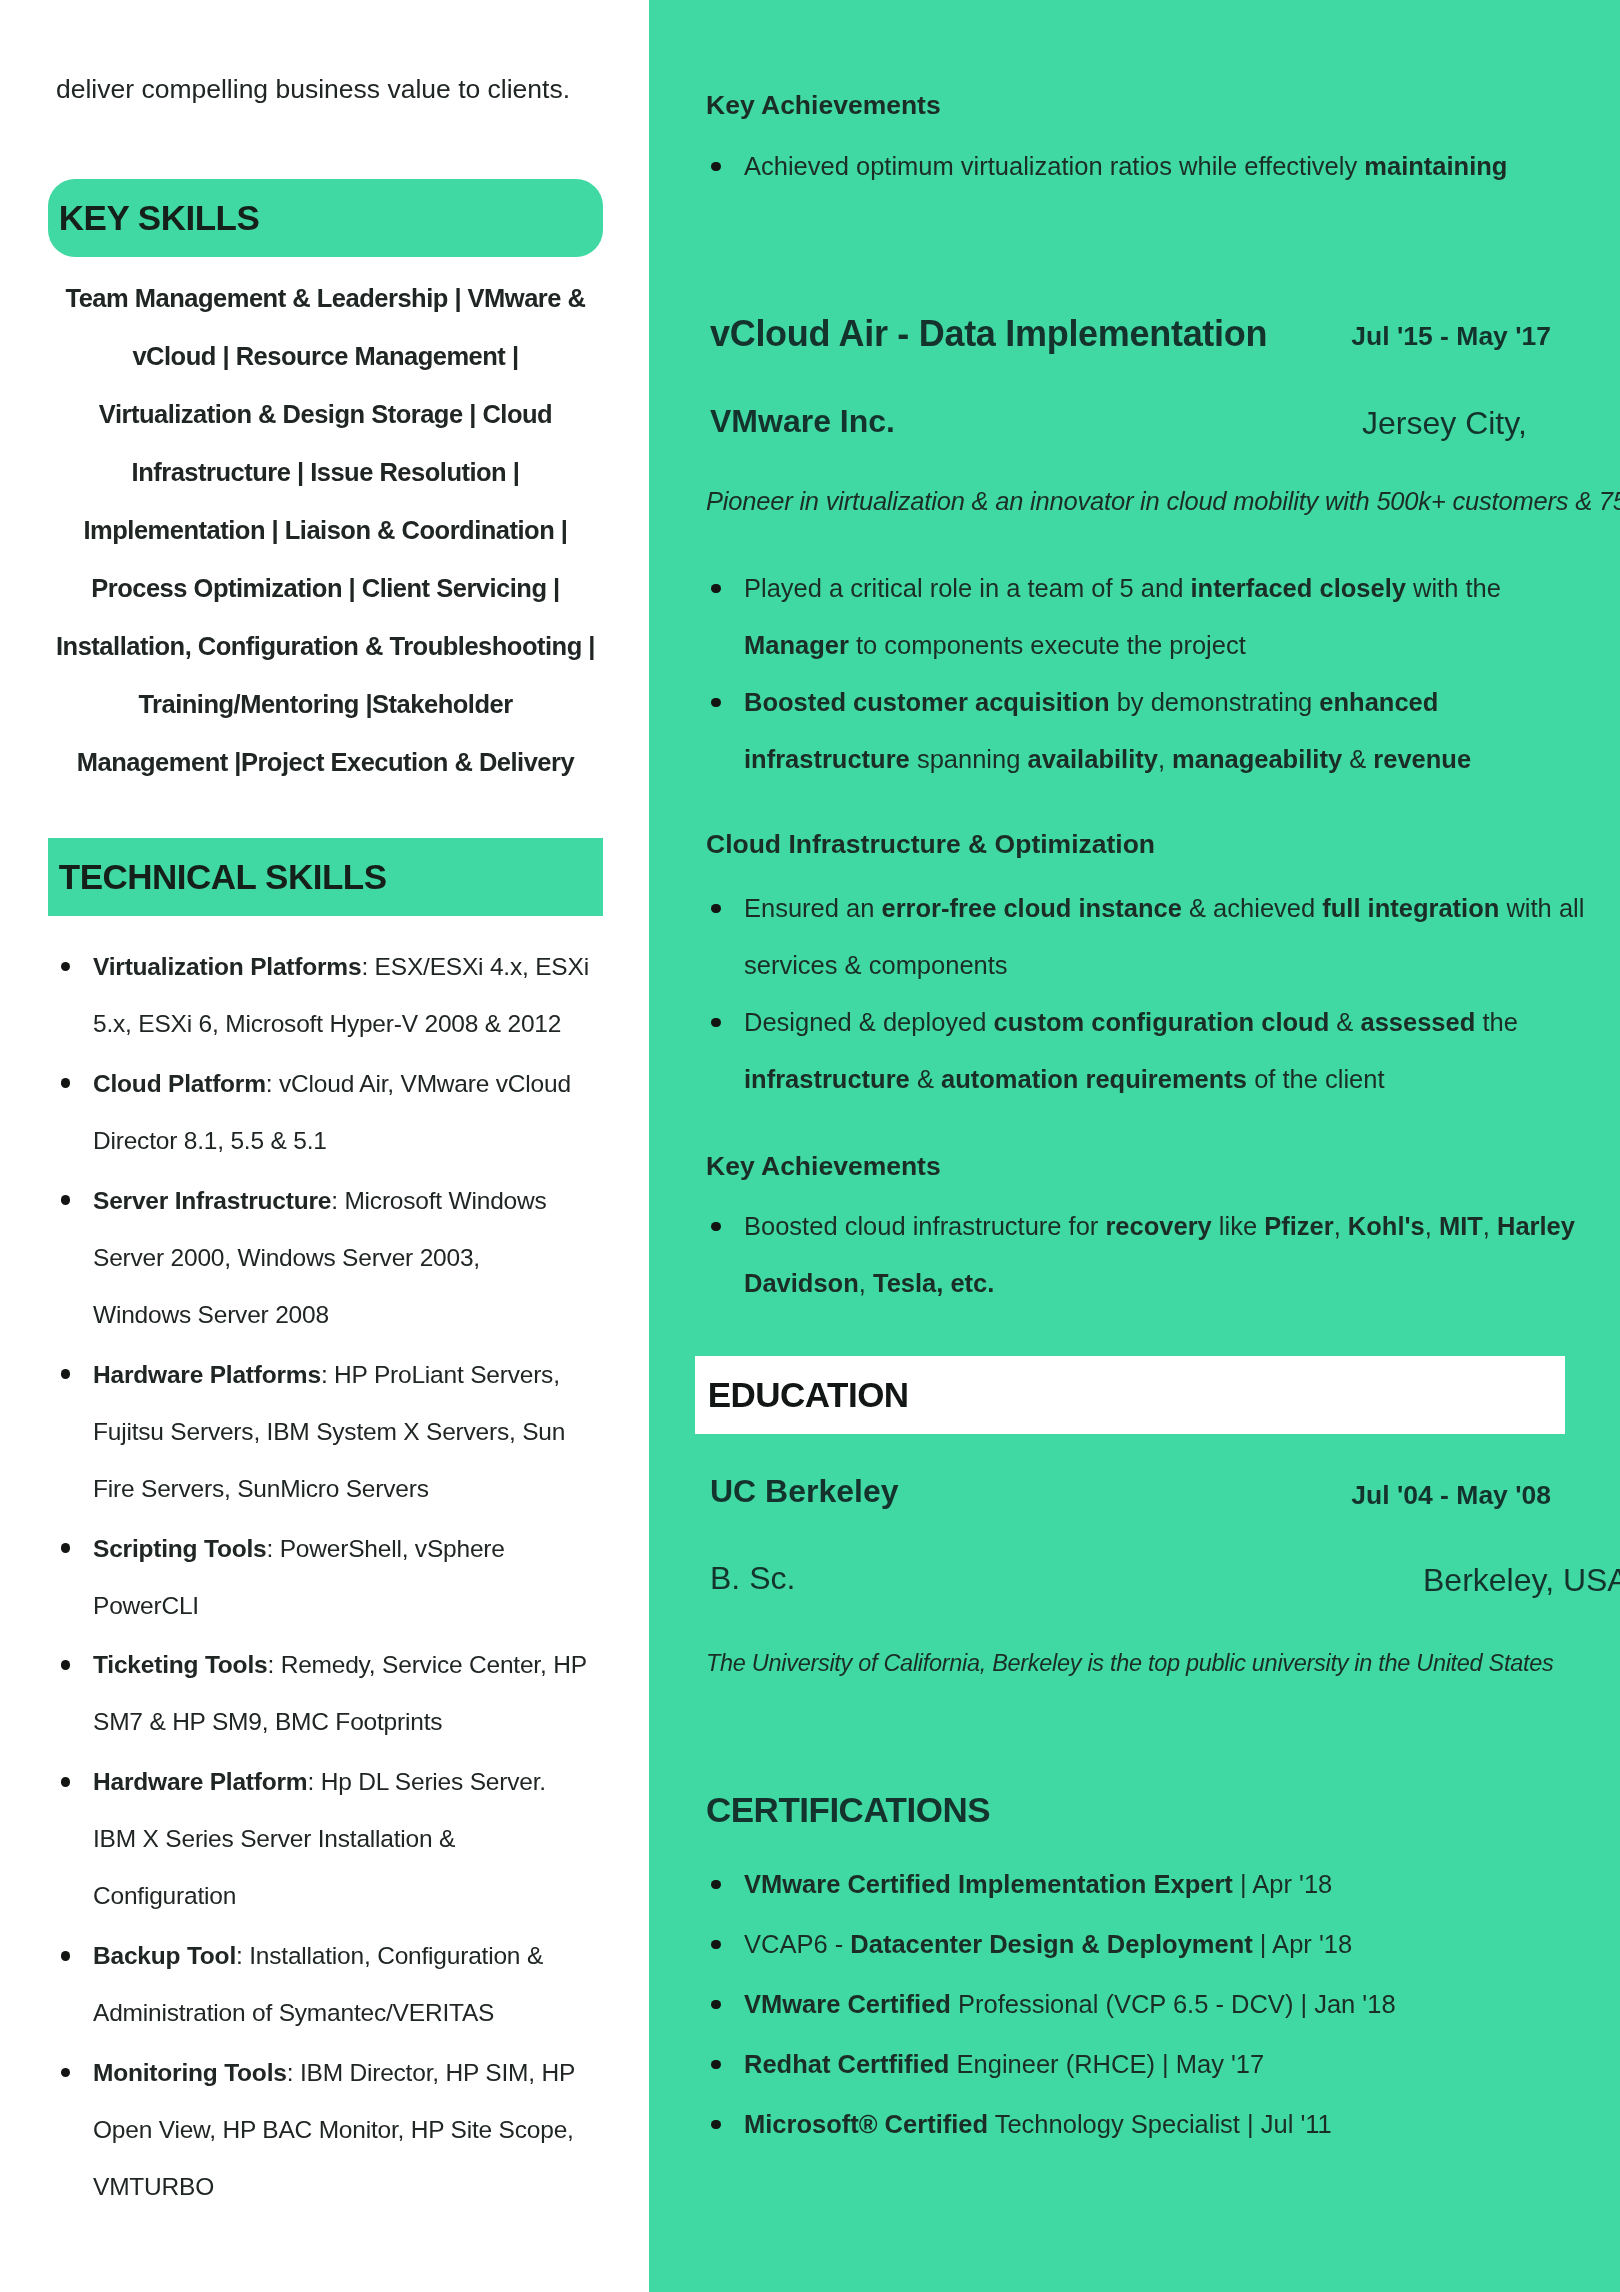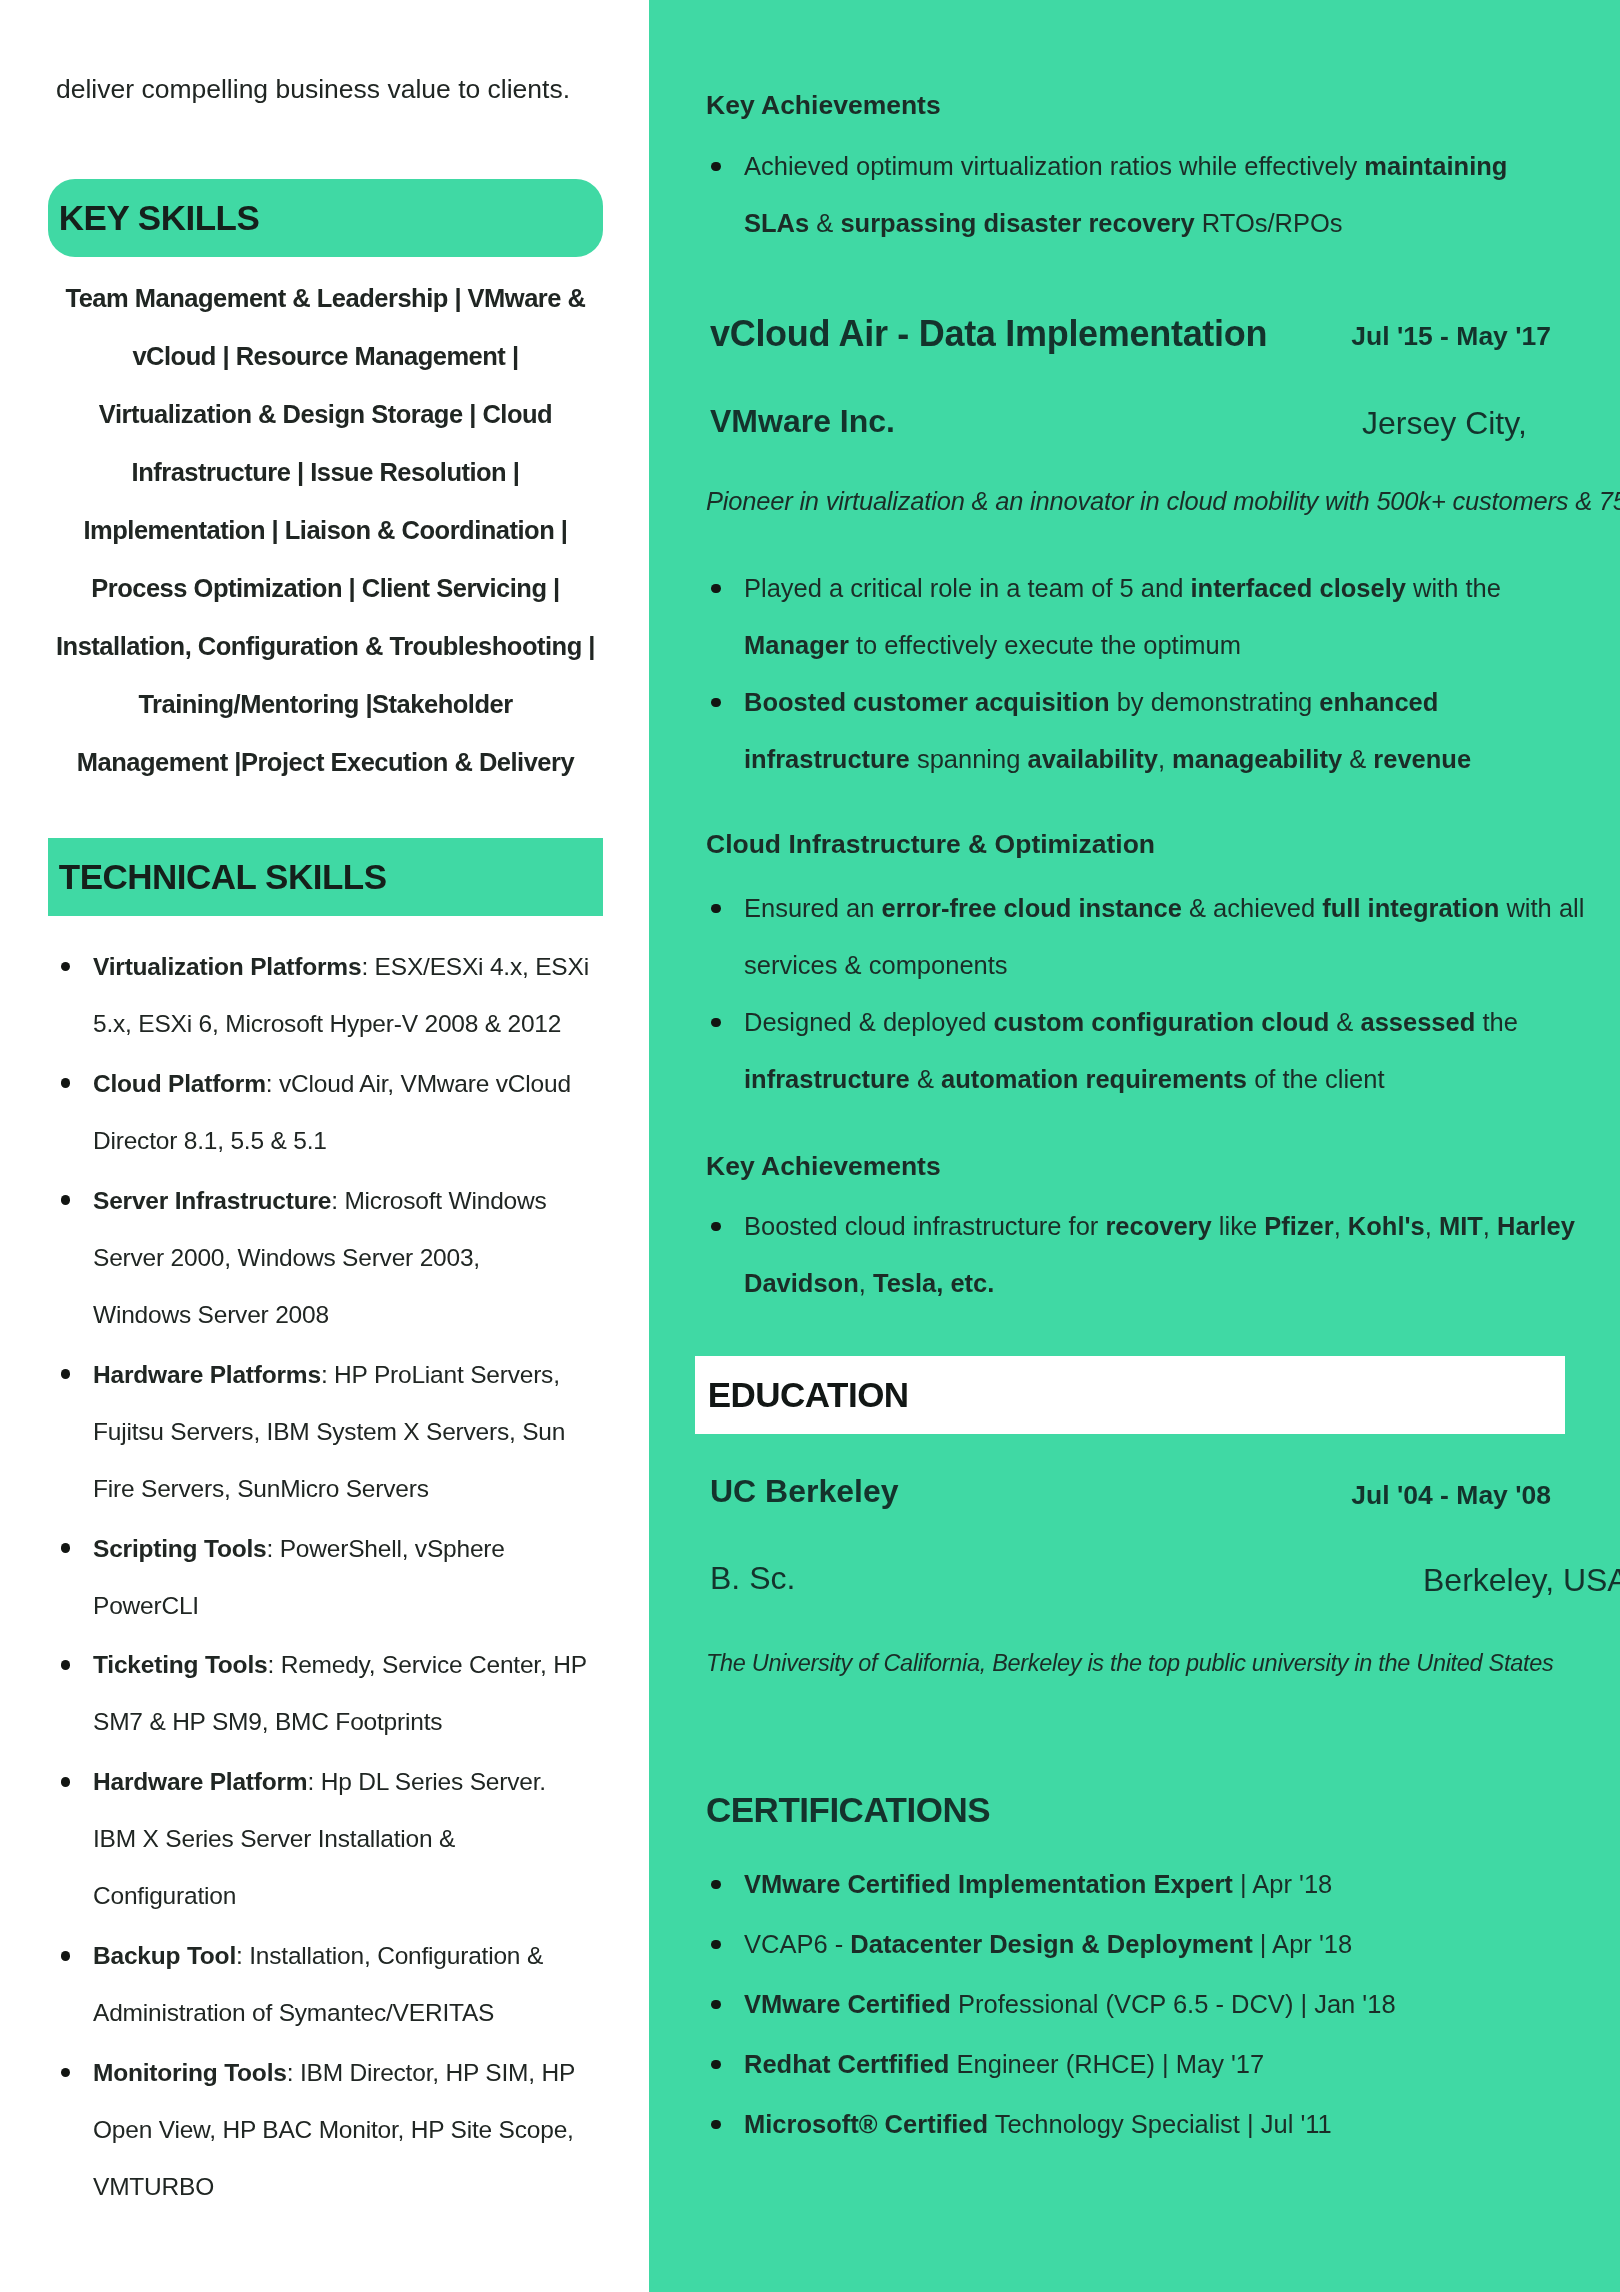--- a/index.html
+++ b/index.html
@@ -192,38 +192,37 @@
   <div class="right-col">
 
     <div class="rsub sub1">Key Achievements</div>
 
     <div class="rbullets ach1">
 
         <div class="bullet">
           <span class="dot"></span>
           <div class="btxt">
             <div class="ln"><span>Achieved optimum virtualization ratios while effectively </span><span class="b">maintaining</span></div>
-            <div class="ln"><span class="b">SLAs</span><span> &amp; </span><span class="b">surpassing disaster recovery</span><span> RTOs/RPOs</span></div>
           </div>
         </div>
       </div>
 
     <div class="role-title">vCloud Air - Data Implementation</div>
     <div class="role-dates">Jul '15 -  May '17</div>
     <div class="company">VMware Inc.</div>
     <div class="location">Jersey City,</div>
     <div class="tagline">Pioneer in virtualization &amp; an innovator in cloud mobility with 500k+ customers &amp; 75k</div>
 
     <div class="rbullets bul1">
 
         <div class="bullet">
           <span class="dot"></span>
           <div class="btxt">
             <div class="ln"><span>Played a critical role in a team of 5 and </span><span class="b">interfaced closely</span><span> with the</span></div>
-            <div class="ln"><span class="b">Manager</span><span> to effectively execute the optimum</span></div>
+            <div class="ln"><span class="b">Manager</span><span> to components execute the project</span></div>
           </div>
         </div>
 
         <div class="bullet">
           <span class="dot"></span>
           <div class="btxt">
             <div class="ln"><span class="b">Boosted customer acquisition</span><span> by demonstrating </span><span class="b">enhanced</span></div>
             <div class="ln"><span class="b">infrastructure</span><span> spanning </span><span class="b">availability</span><span>, </span><span class="b">manageability</span><span> &amp; </span><span class="b">revenue</span></div>
           </div>
         </div>

